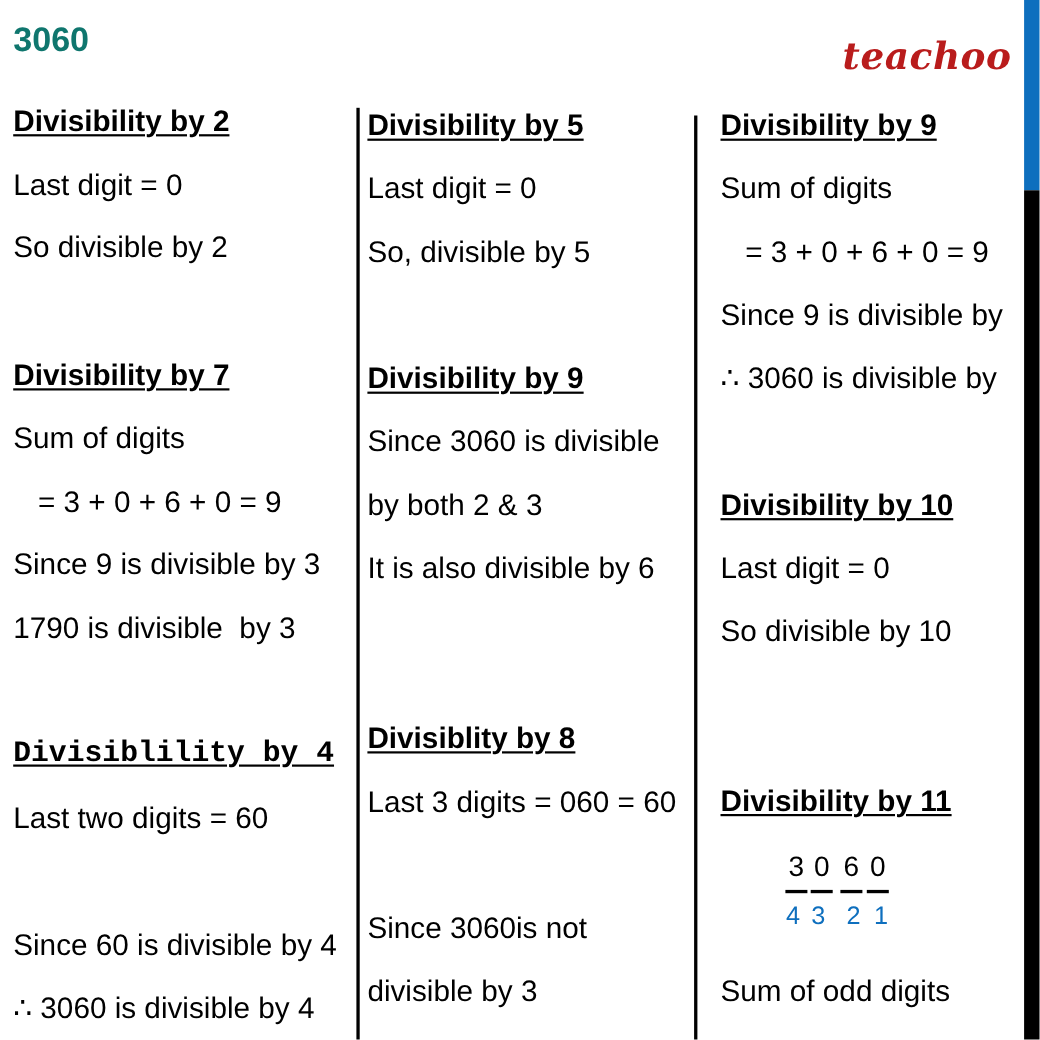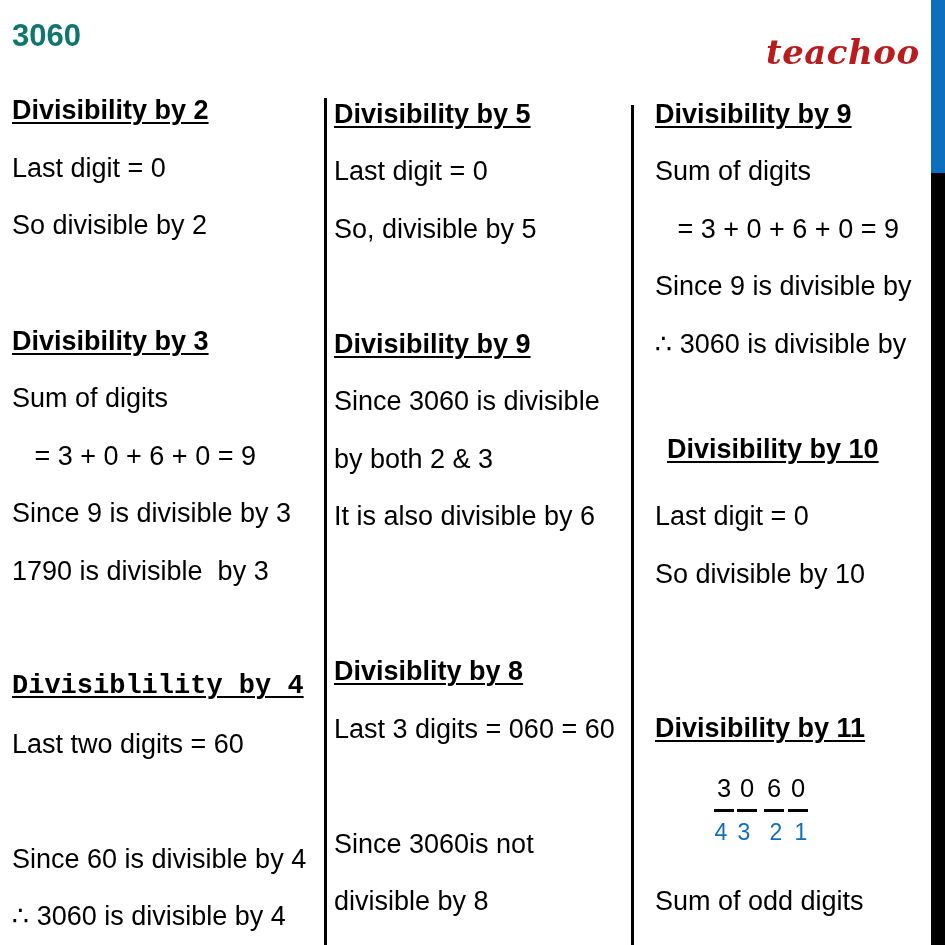--- a/index.html
+++ b/index.html
@@ -38,21 +38,21 @@
 <div class="side-bar-black"></div>
 
 <div class="divider" style="left:324px; top:98px; height:847px;"></div>
 <div class="divider" style="left:631px; top:105px; height:840px;"></div>
 
 <div>
   <div class="line heading" style="left:12px; top:94px;">Divisibility by 2</div>
   <div class="line" style="left:12px; top:152px;">Last digit = 0</div>
   <div class="line" style="left:12px; top:209px;">So divisible by 2</div>
 
-  <div class="line heading" style="left:12px; top:325px;">Divisibility by 3</div>
+  <div class="line heading" style="left:12px; top:325px;">Divisibility by 7</div>
   <div class="line" style="left:12px; top:382px;">Sum of digits</div>
   <div class="line" style="left:12px; top:440px; white-space:pre;">   = 3 + 0 + 6 + 0 = 9</div>
   <div class="line" style="left:12px; top:497px;">Since 9 is divisible by 3</div>
   <div class="line" style="left:12px; top:555px; white-space:pre;">1790 is divisible  by 3</div>
 
   <div class="line heading" style="left:12px; top:670px;font-family:Liberation Mono, monospace;">Divisiblility by 4</div>
   <div class="line" style="left:12px; top:728px;">Last two digits = 60</div>
   <div class="line" style="left:12px; top:843px;">Since 60 is divisible by 4</div>
   <div class="line" style="left:12px; top:900px;">∴ 3060 is divisible by 4</div>
 </div>
@@ -63,31 +63,31 @@
   <div class="line" style="left:334px; top:213px;">So, divisible by 5</div>
 
   <div class="line heading" style="left:334px; top:328px;">Divisibility by 9</div>
   <div class="line" style="left:334px; top:385px;">Since 3060 is divisible</div>
   <div class="line" style="left:334px; top:443px;">by both 2 &amp; 3</div>
   <div class="line" style="left:334px; top:500px;">It is also divisible by 6</div>
 
   <div class="line heading" style="left:334px; top:655px;">Divisiblity by 8</div>
   <div class="line" style="left:334px; top:713px;">Last 3 digits = 060 = 60</div>
   <div class="line" style="left:334px; top:828px;">Since 3060is not</div>
-  <div class="line" style="left:334px; top:885px;">divisible by 8</div>
+  <div class="line" style="left:334px; top:885px;">divisible by 3</div>
 </div>
 
 <div>
   <div class="line heading" style="left:655px; top:98px;">Divisibility by 9</div>
   <div class="line" style="left:655px; top:155px;">Sum of digits</div>
   <div class="line" style="left:655px; top:213px; white-space:pre;">   = 3 + 0 + 6 + 0 = 9</div>
   <div class="line" style="left:655px; top:270px;">Since 9 is divisible by</div>
   <div class="line" style="left:655px; top:328px;">∴ 3060 is divisible by</div>
 
-  <div class="line heading" style="left:655px; top:433px;margin-left:12px;">Divisibility by 10</div>
+  <div class="line heading" style="left:655px; top:443px;">Divisibility by 10</div>
   <div class="line" style="left:655px; top:500px;">Last digit = 0</div>
   <div class="line" style="left:655px; top:558px;">So divisible by 10</div>
 
   <div class="line heading" style="left:655px; top:712px;">Divisibility by 11</div>
 
   <div class="digits-row">
     <span class="digit" style="left:0px;">3</span>
     <span class="digit" style="left:23px;">0</span>
     <span class="digit" style="left:50px;">6</span>
     <span class="digit" style="left:74px;">0</span>

